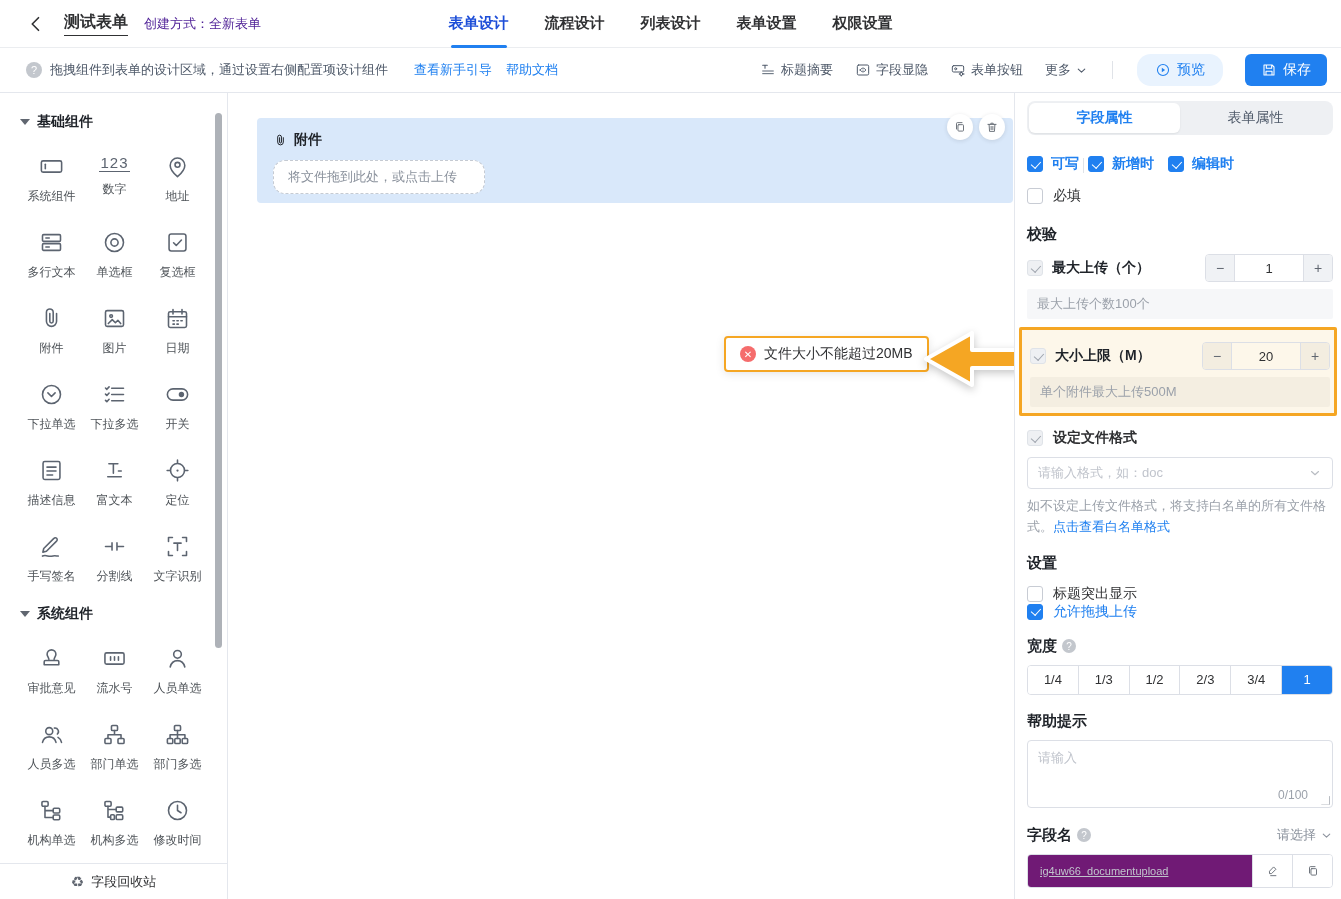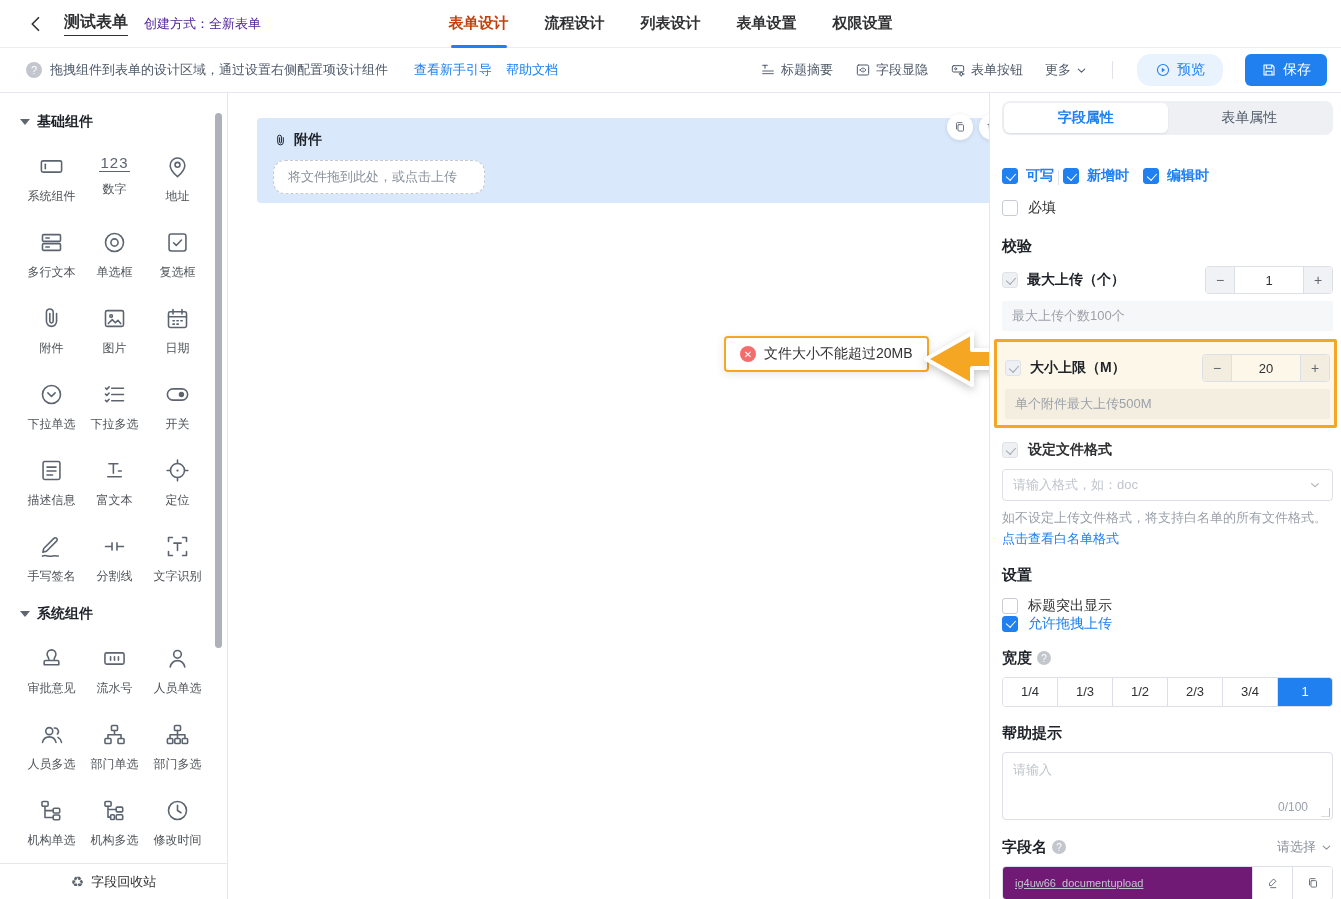--- a/index.html
+++ b/index.html
@@ -8,21 +8,21 @@
   svg{display:block}
   .ic{flex:0 0 auto}
 
   
   .topbar{height:48px;display:flex;align-items:center;padding:0 24px;border-bottom:1px solid #ebedf0;position:relative;background:#fff;}
   .back{width:24px;height:24px;display:flex;align-items:center;justify-content:center;cursor:pointer;color:#303133;}
   .doc-title{font-size:16px;font-weight:bold;margin-left:16px;border-bottom:1.5px solid #303133;padding-bottom:2px;}
   .doc-sub{font-size:13px;color:#4c1d95;margin-left:16px;}
   .nav{position:absolute;left:50%;transform:translateX(-50%);display:flex;gap:36px;height:48px;align-items:center;}
   .tab{font-size:15px;color:#303133;font-weight:bold;height:48px;display:flex;align-items:center;cursor:pointer;position:relative;}
-  .tab.active{color:#c2410c;font-family:Liberation Serif, serif;}
+  .tab.active{color:#1d4ed8;font-family:Liberation Serif, serif;}
   .tab.active::after{content:"";position:absolute;left:2px;right:2px;bottom:0;height:3px;background:#2080f0;border-radius:2px;}
 
   
   .subbar{height:45px;display:flex;align-items:center;padding:0 14px 0 26px;border-bottom:1px solid #e4e7ed;background:#fff;}
   .qmark{width:16px;height:16px;border-radius:50%;background:#c3c7cd;color:#fff;font-size:11px;display:flex;align-items:center;justify-content:center;margin-right:8px;}
   .tip{font-size:13px;color:#4e5969;}
   .sublinks{display:flex;gap:14px;margin-left:26px;}
   .sublinks span{color:#2080f0;font-size:13px;cursor:pointer;}
   .subright{margin-left:auto;display:flex;align-items:center;gap:22px;}
   .actitem{display:flex;align-items:center;gap:5px;font-size:13px;color:#4e5969;cursor:pointer;}
@@ -55,30 +55,30 @@
   .card-head{display:flex;align-items:center;gap:6px;font-size:14px;font-weight:bold;color:#1f2329;}
   .upload-box{margin-top:11px;width:212px;height:34px;background:#fff;border:1px dashed #c5cad2;border-radius:12px;display:flex;align-items:center;padding:0 14px;font-size:13px;color:#8a919c;cursor:pointer;}
   .card-btn{position:absolute;width:26px;height:26px;border-radius:50%;background:#fff;box-shadow:0 1px 4px rgba(31,35,41,.12);display:flex;align-items:center;justify-content:center;cursor:pointer;}
   .card-btn svg{stroke:#646a73;}
   .toast{position:absolute;left:496px;top:243px;height:36px;background:#fff;border:2px solid #f5a623;border-radius:4px;display:flex;align-items:center;gap:8px;padding:0 14px;box-shadow:0 2px 10px rgba(0,0,0,.10);}
   .errdot{width:16px;height:16px;border-radius:50%;background:#f56c6c;color:#fff;font-size:10px;font-weight:bold;display:flex;align-items:center;justify-content:center;}
   .toast .msg{font-size:14px;color:#303133;white-space:nowrap;}
   .arrow-wrap{position:absolute;left:692px;top:234px;width:124px;height:64px;pointer-events:none;filter:drop-shadow(0 3px 4px rgba(0,0,0,.22));}
 
   
-  .panel{width:352px;border-left:1px solid #e4e7ed;padding:8px 8px 0 12px;background:#fff;overflow:hidden;}
+  .panel{width:327px;border-left:1px solid #e4e7ed;padding:8px 8px 0 12px;background:#fff;overflow:hidden;}
   .seg{display:flex;background:#eef0f3;border-radius:8px;height:34px;padding:2px;}
   .seg .sg{flex:1;display:flex;align-items:center;justify-content:center;font-size:14px;color:#4e5969;cursor:pointer;border-radius:6px;}
   .seg .sg.active{background:#fff;color:#2080f0;font-weight:bold;box-shadow:0 1px 2px rgba(31,35,41,.08);}
   .cb{width:16px;height:16px;border:1px solid #c8ccd4;border-radius:3px;background:#fff;position:relative;flex:0 0 auto;cursor:pointer;}
   .cb.on{background:#2080f0;border-color:#2080f0;}
   .cb.on::after{content:"";position:absolute;left:4.5px;top:1.5px;width:4.5px;height:8px;border:solid #fff;border-width:0 1.8px 1.8px 0;transform:rotate(42deg);}
   .cb.gray{background:#eef0f3;border-color:#dfe3e8;}
   .cb.gray::after{content:"";position:absolute;left:4.5px;top:1.5px;width:4.5px;height:8px;border:solid #a0a6af;border-width:0 1.8px 1.8px 0;transform:rotate(42deg);}
-  .perm-row{display:flex;align-items:flex-end;margin-top:32px;gap:0;}
+  .perm-row{display:flex;align-items:flex-end;margin-top:20px;gap:0;}
   .perm{display:flex;align-items:center;gap:8px;cursor:pointer;}
   .perm .pl{font-size:14px;color:#2080f0;font-weight:bold;}
   .pdiv{width:1px;height:15px;background:#dfe3e8;margin:0 4px;}
   .cbrow{display:flex;align-items:center;gap:10px;margin-top:14px;cursor:pointer;}
   .cbrow .cl{font-size:14px;color:#303133;}
   .cbrow .cl.blue{color:#2080f0;}
   .sec-title{font-size:15px;font-weight:bold;color:#1f2329;margin-top:20px;display:flex;align-items:center;gap:5px;}
   .vrow{display:flex;align-items:center;margin-top:10px;gap:9px;}
   .vrow .vl{font-size:14px;font-weight:bold;color:#1f2329;flex:1;white-space:nowrap;}
   .stepper{display:flex;height:28px;border:1px solid #dcdfe6;border-radius:4px;overflow:hidden;width:128px;}

